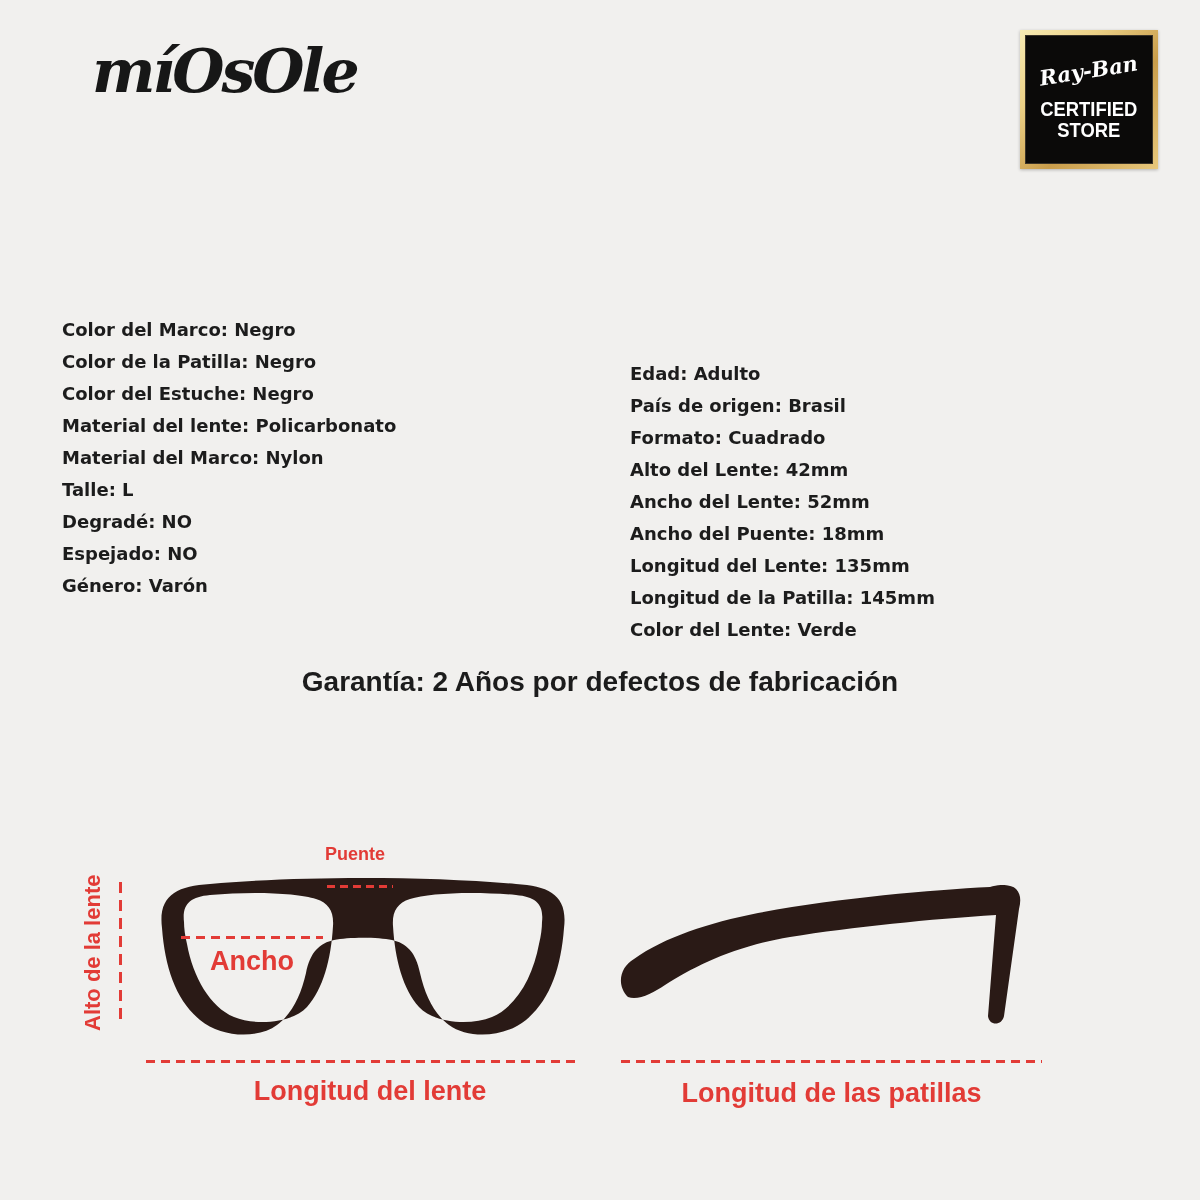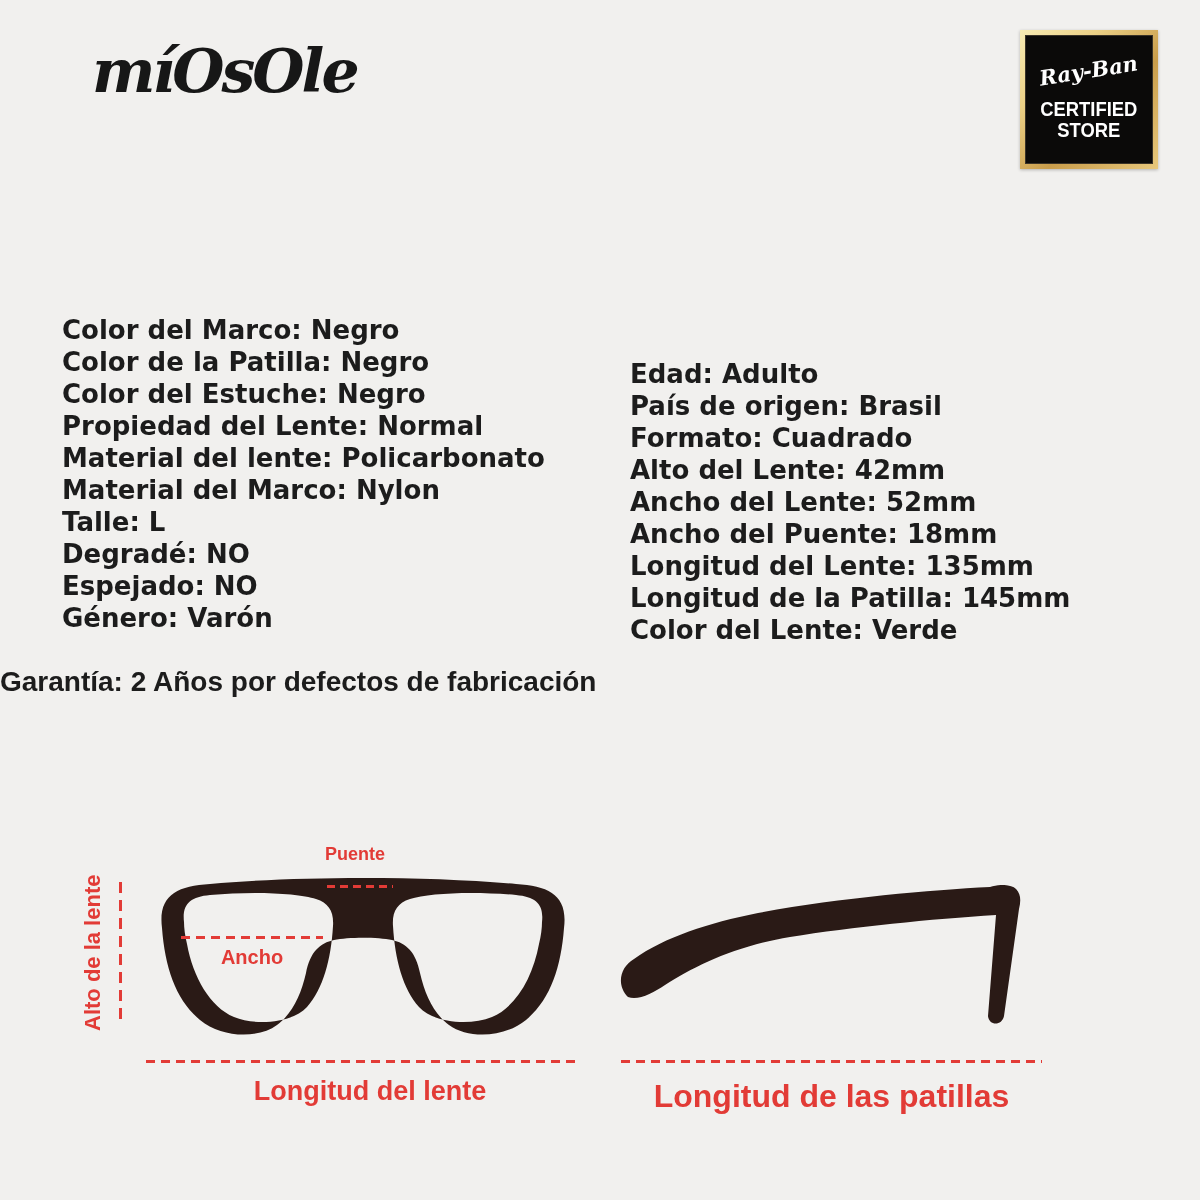--- a/index.html
+++ b/index.html
@@ -54,28 +54,28 @@
   .badge-caps{
     margin-top:16px;
     font-family:"Liberation Sans", sans-serif;
     font-weight:bold;font-size:20px;line-height:21px;
     color:#fff;text-align:center;
     transform:scaleX(.92);
     letter-spacing:0px;
   }
 
   
-  .specs-col{position:absolute;top:314px;font-weight:bold;font-size:26px;line-height:32px;white-space:nowrap;}
+  .specs-col{position:absolute;top:314px;font-weight:bold;font-size:18px;line-height:32px;white-space:nowrap;}
   .specs-left{left:62px;}
   .specs-right{left:630px;margin-top:44px;}
 
   
   .warranty{
     position:absolute;top:666px;left:0;width:1200px;
-    text-align:left;
+    text-align:center;
     font-family:"Liberation Sans", sans-serif;
     font-weight:bold;font-size:28px;
   }
 
   
   .red-label{
     position:absolute;
     font-family:"Liberation Sans", sans-serif;
     font-weight:600;color:var(--red);
     text-align:center;
@@ -106,21 +106,20 @@
         <div>CERTIFIED</div>
         <div>STORE</div>
       </div>
     </div>
   </div>
 
   <div class="specs-col specs-left">
     <div>Color del Marco: Negro</div>
     <div>Color de la Patilla: Negro</div>
     <div>Color del Estuche: Negro</div>
-    <div>Propiedad del Lente: Normal</div>
     <div>Material del lente: Policarbonato</div>
     <div>Material del Marco: Nylon</div>
     <div>Talle: L</div>
     <div>Degradé: NO</div>
     <div>Espejado: NO</div>
     <div>Género: Varón</div>
   </div>
 
   <div class="specs-col specs-right">
     <div>Edad: Adulto</div>
@@ -189,21 +188,21 @@
       Z"></path>
   </svg>
 
   <div class="red-label" style="left:300px;top:844px;width:110px;font-size:18px;">Puente</div>
   <div class="dash-h" style="left:327px;top:885px;width:66px;background:repeating-linear-gradient(to right,var(--red) 0 8px,transparent 8px 13px);"></div>
 
   <div class="vertical-label">Alto de la lente</div>
   <div class="dash-v" style="left:119px;top:882px;height:140px;"></div>
 
   <div class="dash-h" style="left:181px;top:936px;width:142px;"></div>
-  <div class="red-label" style="left:181px;top:946px;width:142px;font-size:20px;">Ancho</div>
+  <div class="red-label" style="left:181px;top:946px;width:142px;font-size:27px;">Ancho</div>
 
   <div class="dash-h" style="left:146px;top:1060px;width:432px;"></div>
   <div class="red-label" style="left:154px;top:1076px;width:432px;font-size:27px;">Longitud del lente</div>
 
   <div class="dash-h" style="left:621px;top:1060px;width:421px;"></div>
-  <div class="red-label" style="left:621px;top:1078px;width:421px;font-size:32px;">Longitud de las patillas</div>
+  <div class="red-label" style="left:621px;top:1078px;width:421px;font-size:27px;">Longitud de las patillas</div>
 
 </div>
 
 </body></html>

